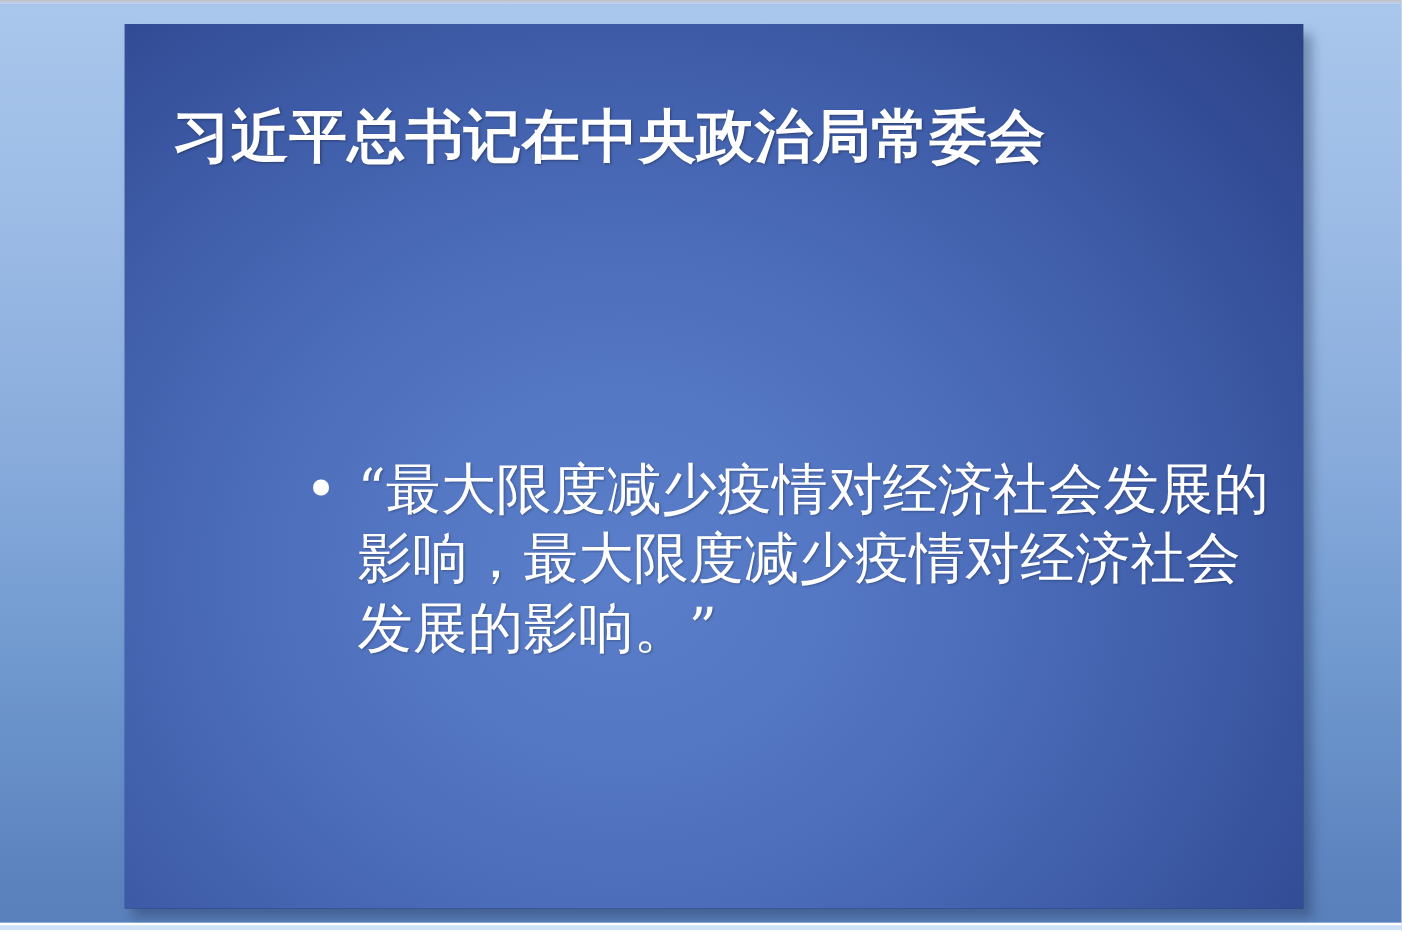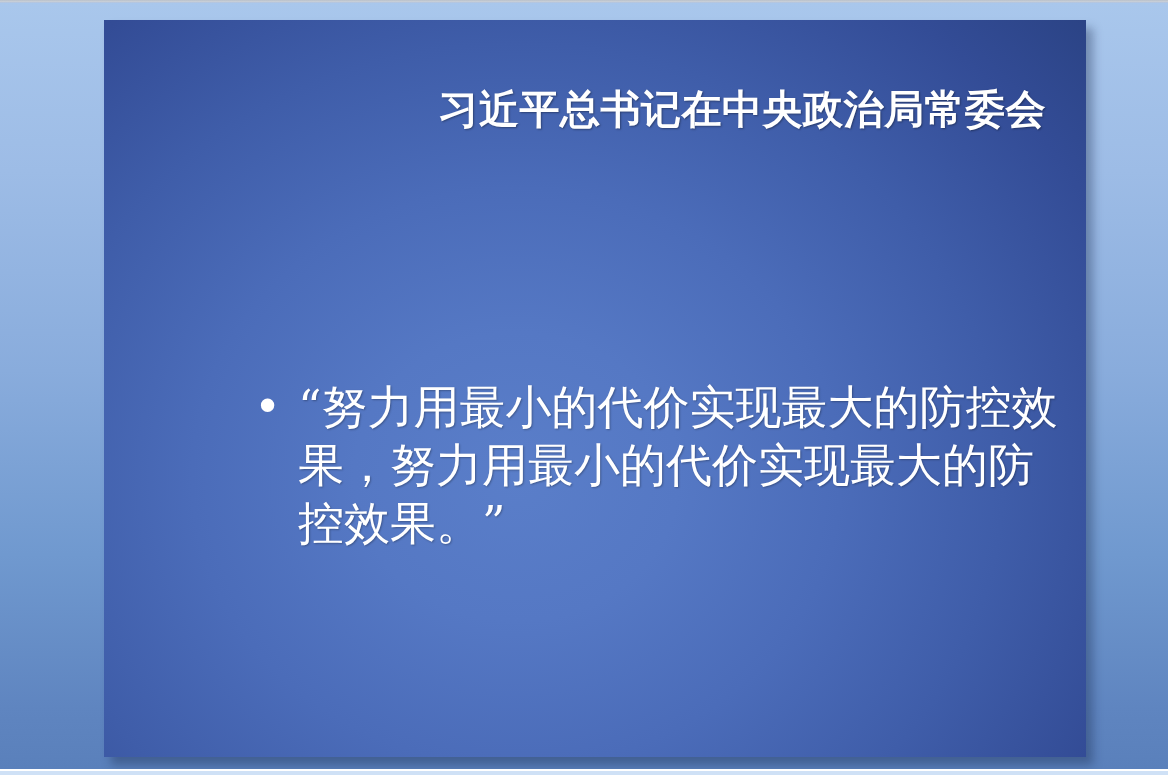--- a/index.html
+++ b/index.html
@@ -86,25 +86,25 @@
         #122058 100%);
     overflow: hidden;
   }
 
   
   #title-block {
     position: absolute;
     left: 40px;
     top: 65px;
     width: 902px;
-    text-align: right;
+    text-align: left;
     color: #ffffff;
     font-family: "DejaVu Serif", "Liberation Serif", serif;
     font-weight: bold;
-    font-size: 40px;
+    font-size: 48px;
     line-height: 1.22;
     letter-spacing: 0.5px;
     text-shadow: 1px 1px 2px rgba(0,0,0,0.35);
   }
   #title-block .tline { display: block; white-space: nowrap; }
 
   
   #body-block {
     position: absolute;
     left: 150px;
@@ -145,21 +145,21 @@
   <div id="backdrop"></div>
 
   <div id="slide">
 
     <div id="title-block">
       <span class="tline">习近平总书记在中央政治局常委会</span>
     </div>
 
     <div id="body-block">
       <span id="bullet-marker">•</span>
-      <span id="bullet-text">“努力用最小的代价实现最大的防控效果，努力用最小的代价实现最大的防控效果。”</span>
+      <span id="bullet-text">“最大限度减少疫情对经济社会发展的影响，最大限度减少疫情对经济社会发展的影响。”</span>
     </div>
 
   </div>
 
   <div id="bottom-hairline"></div>
   <div id="bottom-band"></div>
   <div id="bottom-white"></div>
 
 </div>
 

